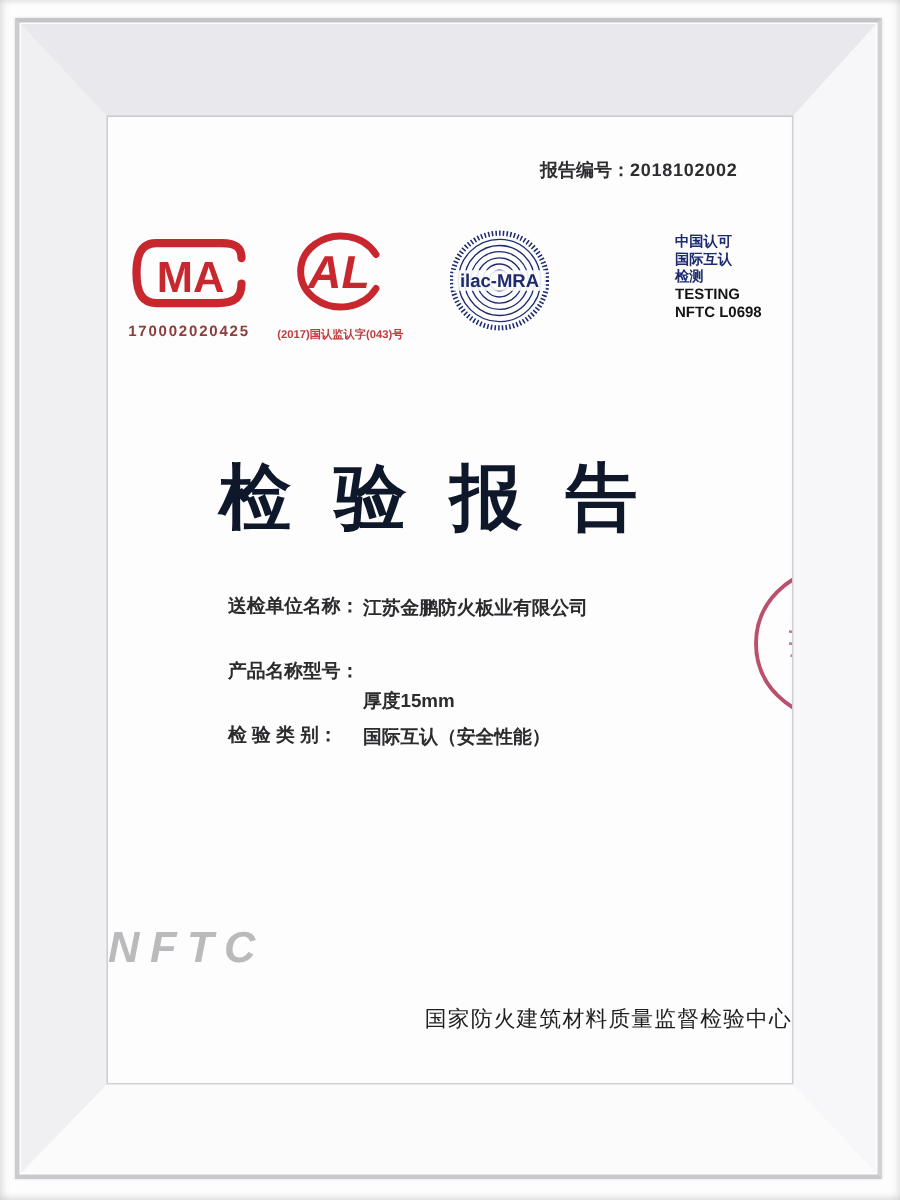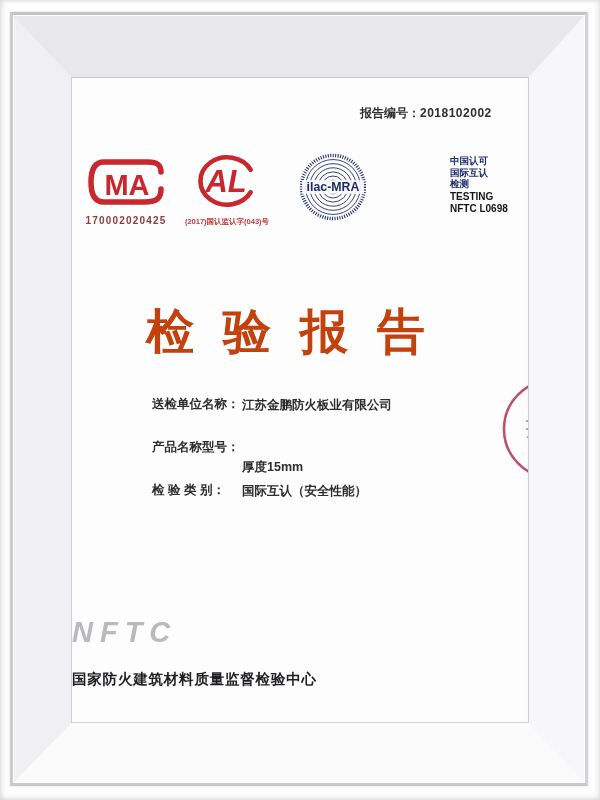--- a/index.html
+++ b/index.html
@@ -33,34 +33,34 @@
   .cma-code{margin-top:5px;font-size:10px;font-weight:bold;color:#8d3b3b;letter-spacing:1.2px;}
   .cal-block{left:112px;top:74px;width:86px;}
   .cal-caption{margin-top:3px;font-size:7.5px;font-weight:bold;color:#c23a3e;white-space:nowrap;}
   .ilac-block{left:228px;top:74px;width:66px;}
   .cnas-block{left:300px;top:79px;width:74px;}
   .cnas-info{position:absolute;left:378px;top:78px;width:72px;line-height:11.5px;}
   .cnas-info .cn{font-size:9.5px;font-weight:bold;color:#1d2a6e;font-family:Liberation Mono, monospace;}
   .cnas-info .en{font-size:10px;font-weight:bold;color:#141416;line-height:12.5px;}
 
   .cert-title{position:absolute;top:222px;left:0;width:100%;text-align:center;
-    font-size:48px;font-weight:bold;color:#c2410c;letter-spacing:29px;white-space:nowrap;}
+    font-size:48px;font-weight:bold;color:#0f172a;letter-spacing:29px;white-space:nowrap;}
 
   .field{position:absolute;left:0;width:100%;font-size:12.5px;font-weight:bold;color:#2c2c2e;}
   .field .label{position:absolute;left:80px;top:0;white-space:nowrap;}
   .field .value{position:absolute;left:170px;top:0;line-height:19px;white-space:nowrap;}
   .field-1{top:318px;}.field-2{top:361px;}.field-3{top:404px;}
 
   .seal{position:absolute;left:429px;top:299px;width:104px;height:104px;opacity:.85;}
 
   .nftc{position:absolute;top:538px;left:0;width:100%;
     font-size:29px;font-weight:bold;font-style:italic;letter-spacing:7px;
     color:#bababc;white-space:nowrap;}
-  .org-name{position:absolute;top:592px;left:0;width:100%;text-align:left;
-    font-size:14.5px;font-weight:bold;letter-spacing:.8px;color:#1e1e20;white-space:nowrap;}
+  .org-name{position:absolute;top:592px;left:0;width:100%;text-align:right;
+    font-size:14.5px;font-weight:normal;letter-spacing:.8px;color:#1e1e20;white-space:nowrap;}
 </style>
 </head>
 <body>
 
 <div class="scene">
 
   <div class="frame-outer"></div>
   <div class="frame-groove"></div>
   <div class="frame-face"></div>
 

